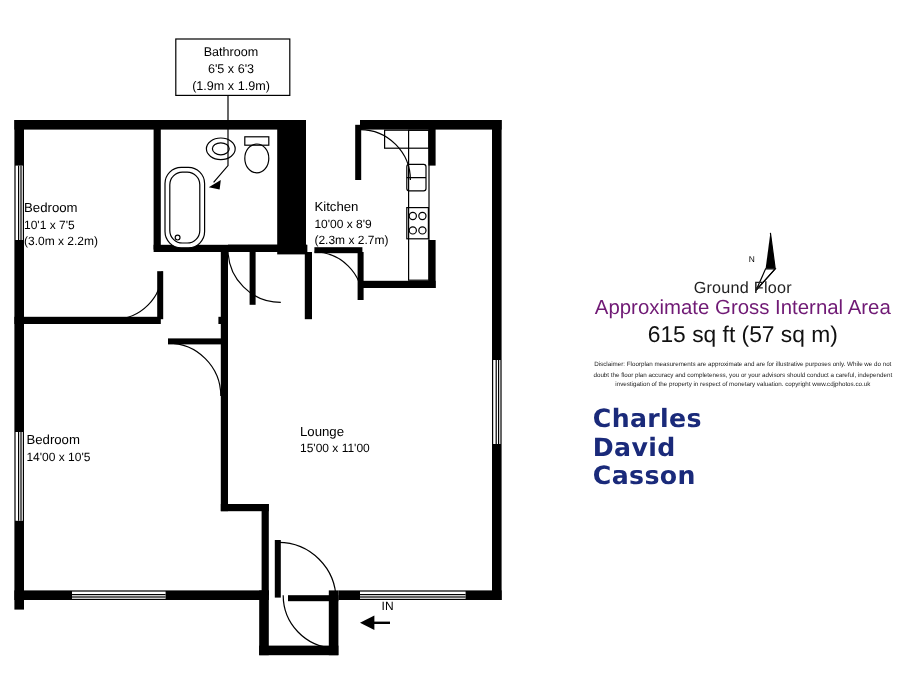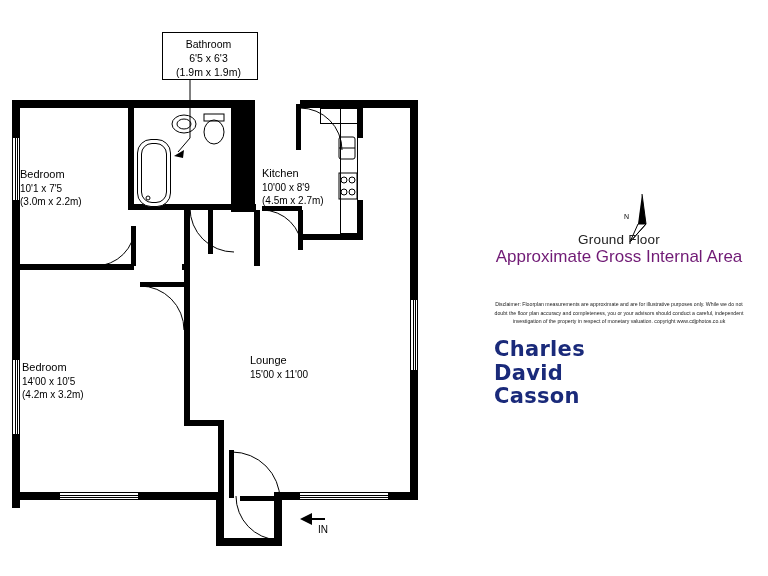--- a/index.html
+++ b/index.html
@@ -57,21 +57,20 @@
   
   .callout {
     position: absolute;
     border: 1px solid #000;
     background: #fff;
     text-align: center;
     line-height: 1.34;
     font-size: 10.5px;
     padding: 4px 11px 5px 8px;
     box-sizing: border-box;
-    margin-left: 16px;
   }
 
   
   .info {
     position: absolute;
     text-align: center;
   }
   .info .floor {
     font-size: 13.5px;
     color: #222;
@@ -257,60 +256,60 @@
 
     <div class="room-label" style="left:20px;top:167px;width:110px;">
       <div class="name">Bedroom</div>
       <div class="imp">10'1 x 7'5</div>
       <div class="met">(3.0m x 2.2m)</div>
     </div>
 
     <div class="room-label" style="left:262px;top:166px;width:106px;">
       <div class="name">Kitchen</div>
       <div class="imp">10'00 x 8'9</div>
-      <div class="met">(4.5m x 2.7m)</div>
+      <div class="met">(2.3m x 2.7m)</div>
     </div>
 
     <div class="room-label" style="left:22px;top:360px;width:140px;">
       <div class="name">Bedroom</div>
       <div class="imp">14'00 x 10'5</div>
-      <div class="met">(4.2m x 3.2m)</div>
     </div>
 
     <div class="room-label" style="left:250px;top:353px;width:140px;">
       <div class="name">Lounge</div>
       <div class="imp">15'00 x 11'00</div>
     </div>
 
     <div class="callout" style="left:146px;top:32px;width:96px;height:48px;">
       <div>Bathroom</div>
       <div>6'5 x 6'3</div>
       <div>(1.9m x 1.9m)</div>
     </div>
     <svg class="abs" width="120" height="110" style="left:150px;top:78px;">
       <path d="M 40 2 L 40 60 L 28 74" fill="none" stroke="#000" stroke-width="1"></path>
       <path d="M 24 78 L 34 72 L 33 80 Z" fill="#000"></path>
     </svg>
 
-    <div class="in-label" style="left:318px;top:524px;">IN</div>
+    <div class="in-label" style="left:318px;top:500px;">IN</div>
 
   </div>
 
   <div class="abs" style="left:470px;top:0;width:298px;height:571px;">
 
     <svg class="abs" width="60" height="60" style="left:140px;top:190px;">
       <path d="M 32 4 L 36 34 L 28 34 Z" fill="#000"></path>
       <path d="M 28 34 L 36 34 L 20 52 Z" fill="#fff" stroke="#000" stroke-width="1"></path>
       <path d="M 32 4 L 36 34 L 20 52" fill="none" stroke="#000" stroke-width="1"></path>
     </svg>
     <div class="compass-label" style="left:154px;top:213px;">N</div>
 
     <div class="info" style="left:0;top:232px;width:298px;">
       <div class="floor">Ground Floor</div>
       <div class="area1">Approximate Gross Internal Area</div>
+      <div class="area2">615 sq ft (57 sq m)</div>
     </div>
 
     <div class="disclaimer" style="left:24px;top:300px;">Disclaimer: Floorplan measurements are approximate and are for illustrative purposes only. While we do not doubt the floor plan accuracy and completeness, you or your advisors should conduct a careful, independent investigation of the property in respect of monetary valuation. copyright www.cdjphotos.co.uk</div>
 
     <div class="brand" style="left:24px;top:338px;width:250px;">
       <div>Charles</div>
       <div>David</div>
       <div>Casson</div>
     </div>
   </div>

